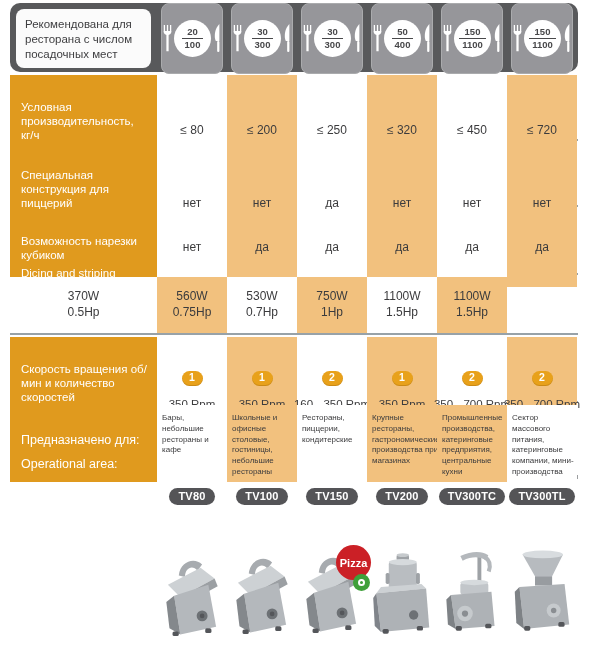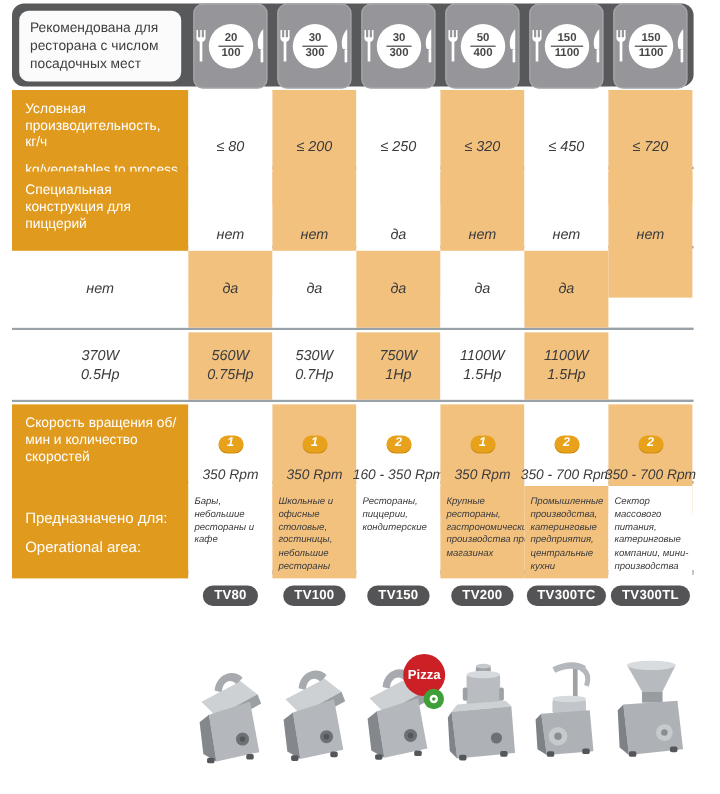--- a/index.html
+++ b/index.html
@@ -11,23 +11,23 @@
   
   .header-bar { height:69px; background:#58595b; border-radius:10px; align-items:center; margin-bottom:3px; }
   .bubble { margin:5px 6px; height:59px; background:#fbfbfb; border-radius:8px; padding:8px 9px; font-size:11.5px; line-height:1.3; color:#3e3e40; }
   .tile { width:62px; height:71px; background:#96969a; border:1px solid #aaabad; border-radius:8px; justify-self:center; display:flex; align-items:center; justify-content:center; gap:2px; }
   .plate { width:37px; height:37px; background:#fff; border-radius:50%; display:flex; flex-direction:column; align-items:center; justify-content:center; color:#48484a; font-weight:bold; font-size:9.5px; line-height:1.1; }
   .plate .den { border-top:1px solid #48484a; padding:1px 3px 0; }
   .plate .num { padding:0 3px 1px; }
 
   
   .t-row { border-bottom:2px solid #98a2a8; margin-bottom:2px; }
-  .label-cell { background:#e09a1e; color:#fff; padding:9px 8px 7px 11px; font-size:11.5px; line-height:1.22; display:flex; flex-direction:column; justify-content:center; }
+  .label-cell { background:#e09a1e; color:#fff; padding:25px 8px 7px 11px; font-size:11.5px; line-height:1.22; display:flex; flex-direction:column; justify-content:center; }
   .label-ru { margin-bottom:9px; }
-  .cell { display:flex; flex-direction:column; align-items:center; justify-content:center; text-align:center; font-size:12px; color:#3b3b3d; background:#fff; line-height:1.3;font-style:italic; }
+  .cell { display:flex; flex-direction:column; align-items:center; justify-content:center; text-align:center; font-size:12px; color:#3b3b3d; background:#fff; line-height:1.3; }
   .cell.alt { background:#f2c17e; }
   .h66{height:66px}.h64{height:64px}.h58{height:58px}.h74{height:74px}
   .r-last { border-bottom:4px solid #9c9ea0; }
   .speed-badge { width:21px; height:15px; border-radius:8px; background:#e8a11b; color:#fff; font-size:10.5px; font-weight:bold; display:flex; align-items:center; justify-content:center; margin-bottom:11px; box-shadow: inset 0 -1px 0 rgba(120,70,0,.25); }
   .rpm { white-space:nowrap; font-size:11.5px; }
   .cell-area { font-size:8px; line-height:1.35; text-align:left; align-items:flex-start; justify-content:flex-start; padding:8px 2px 4px 5px; }
 
   
   .models-row { margin-top:8px; height:18px; align-items:center; }
   .pill { justify-self:center; background:#545457; color:#fff; font-weight:bold; font-size:11px; padding:2px 9px 3px; border-radius:9px; white-space:nowrap; letter-spacing:.2px; }
@@ -167,20 +167,24 @@
     </div>
     <div class="cell">нет</div>
     <div class="cell alt">нет</div>
     <div class="cell">да</div>
     <div class="cell alt">нет</div>
     <div class="cell">нет</div>
     <div class="cell alt">нет</div>
   </div>
 
   <div class="grid-row t-row h66">
+    <div class="label-cell">
+      <span class="label-ru" style="margin-bottom:4px">Возможность нарезки кубиком</span>
+      <span>Dicing and striping</span>
+    </div>
     <div class="cell">нет</div>
     <div class="cell alt">да</div>
     <div class="cell">да</div>
     <div class="cell alt">да</div>
     <div class="cell">да</div>
     <div class="cell alt">да</div>
   </div>
 
   <div class="grid-row t-row h58">
     <div class="cell">

